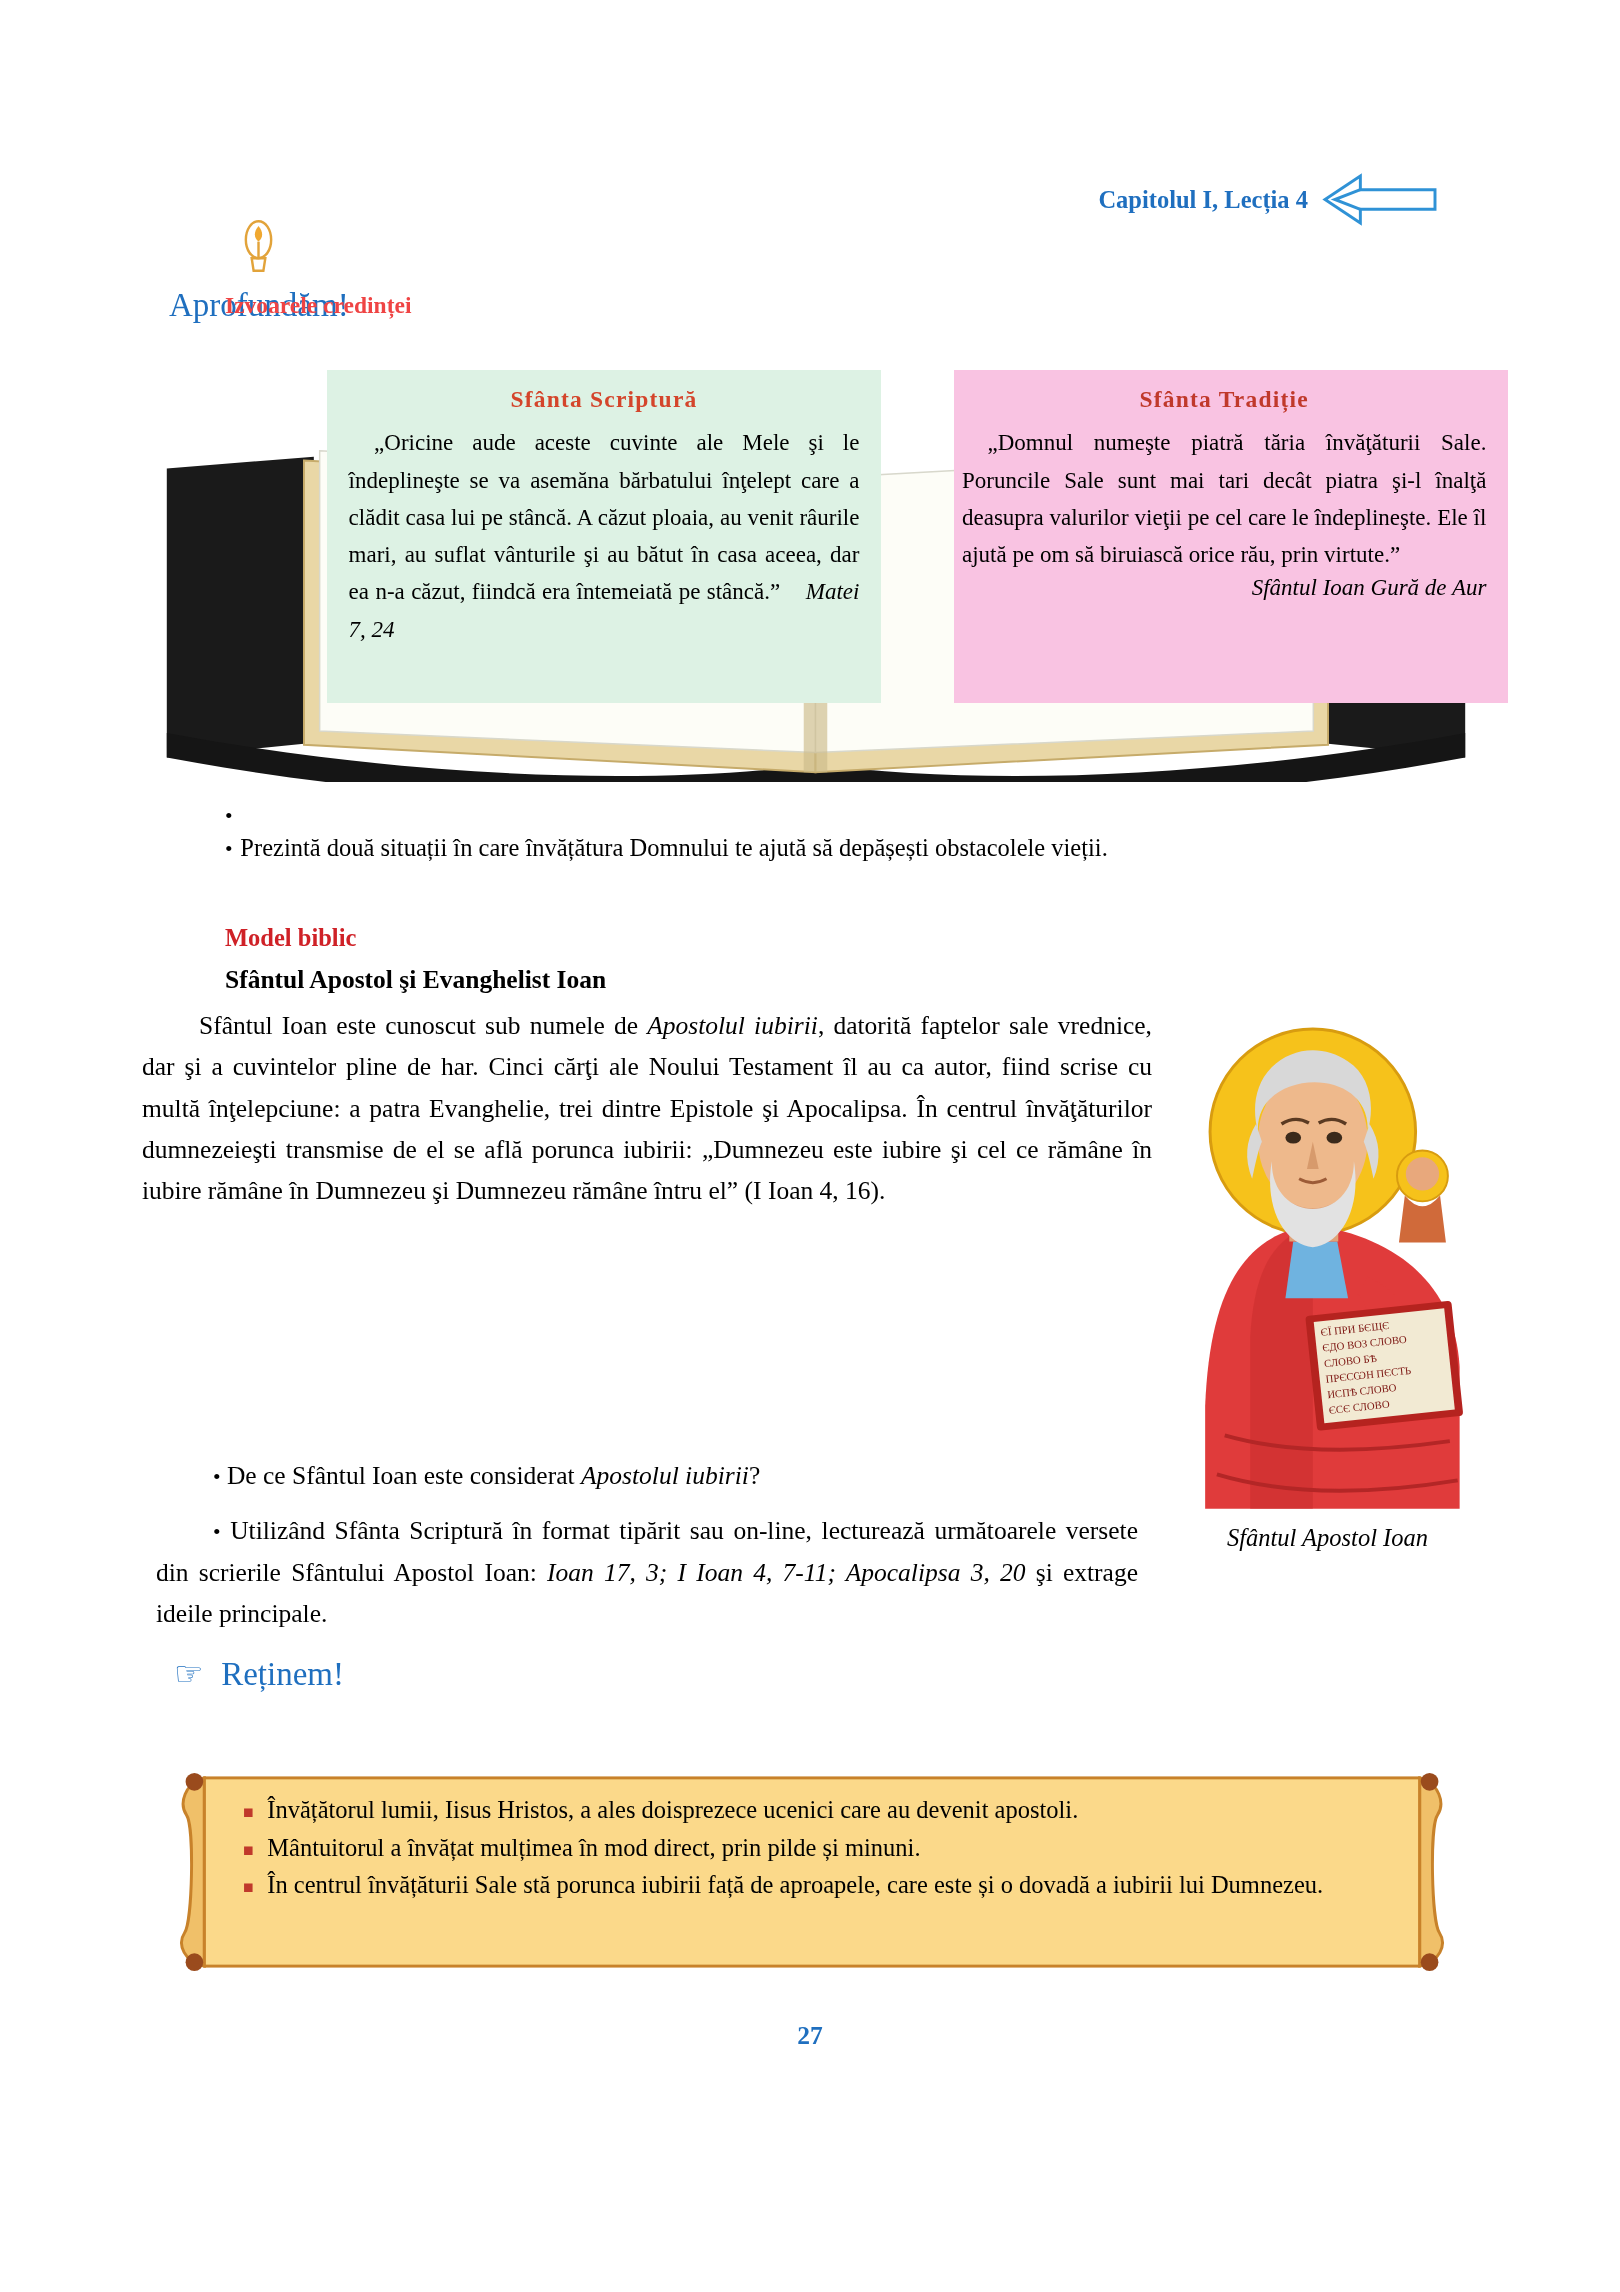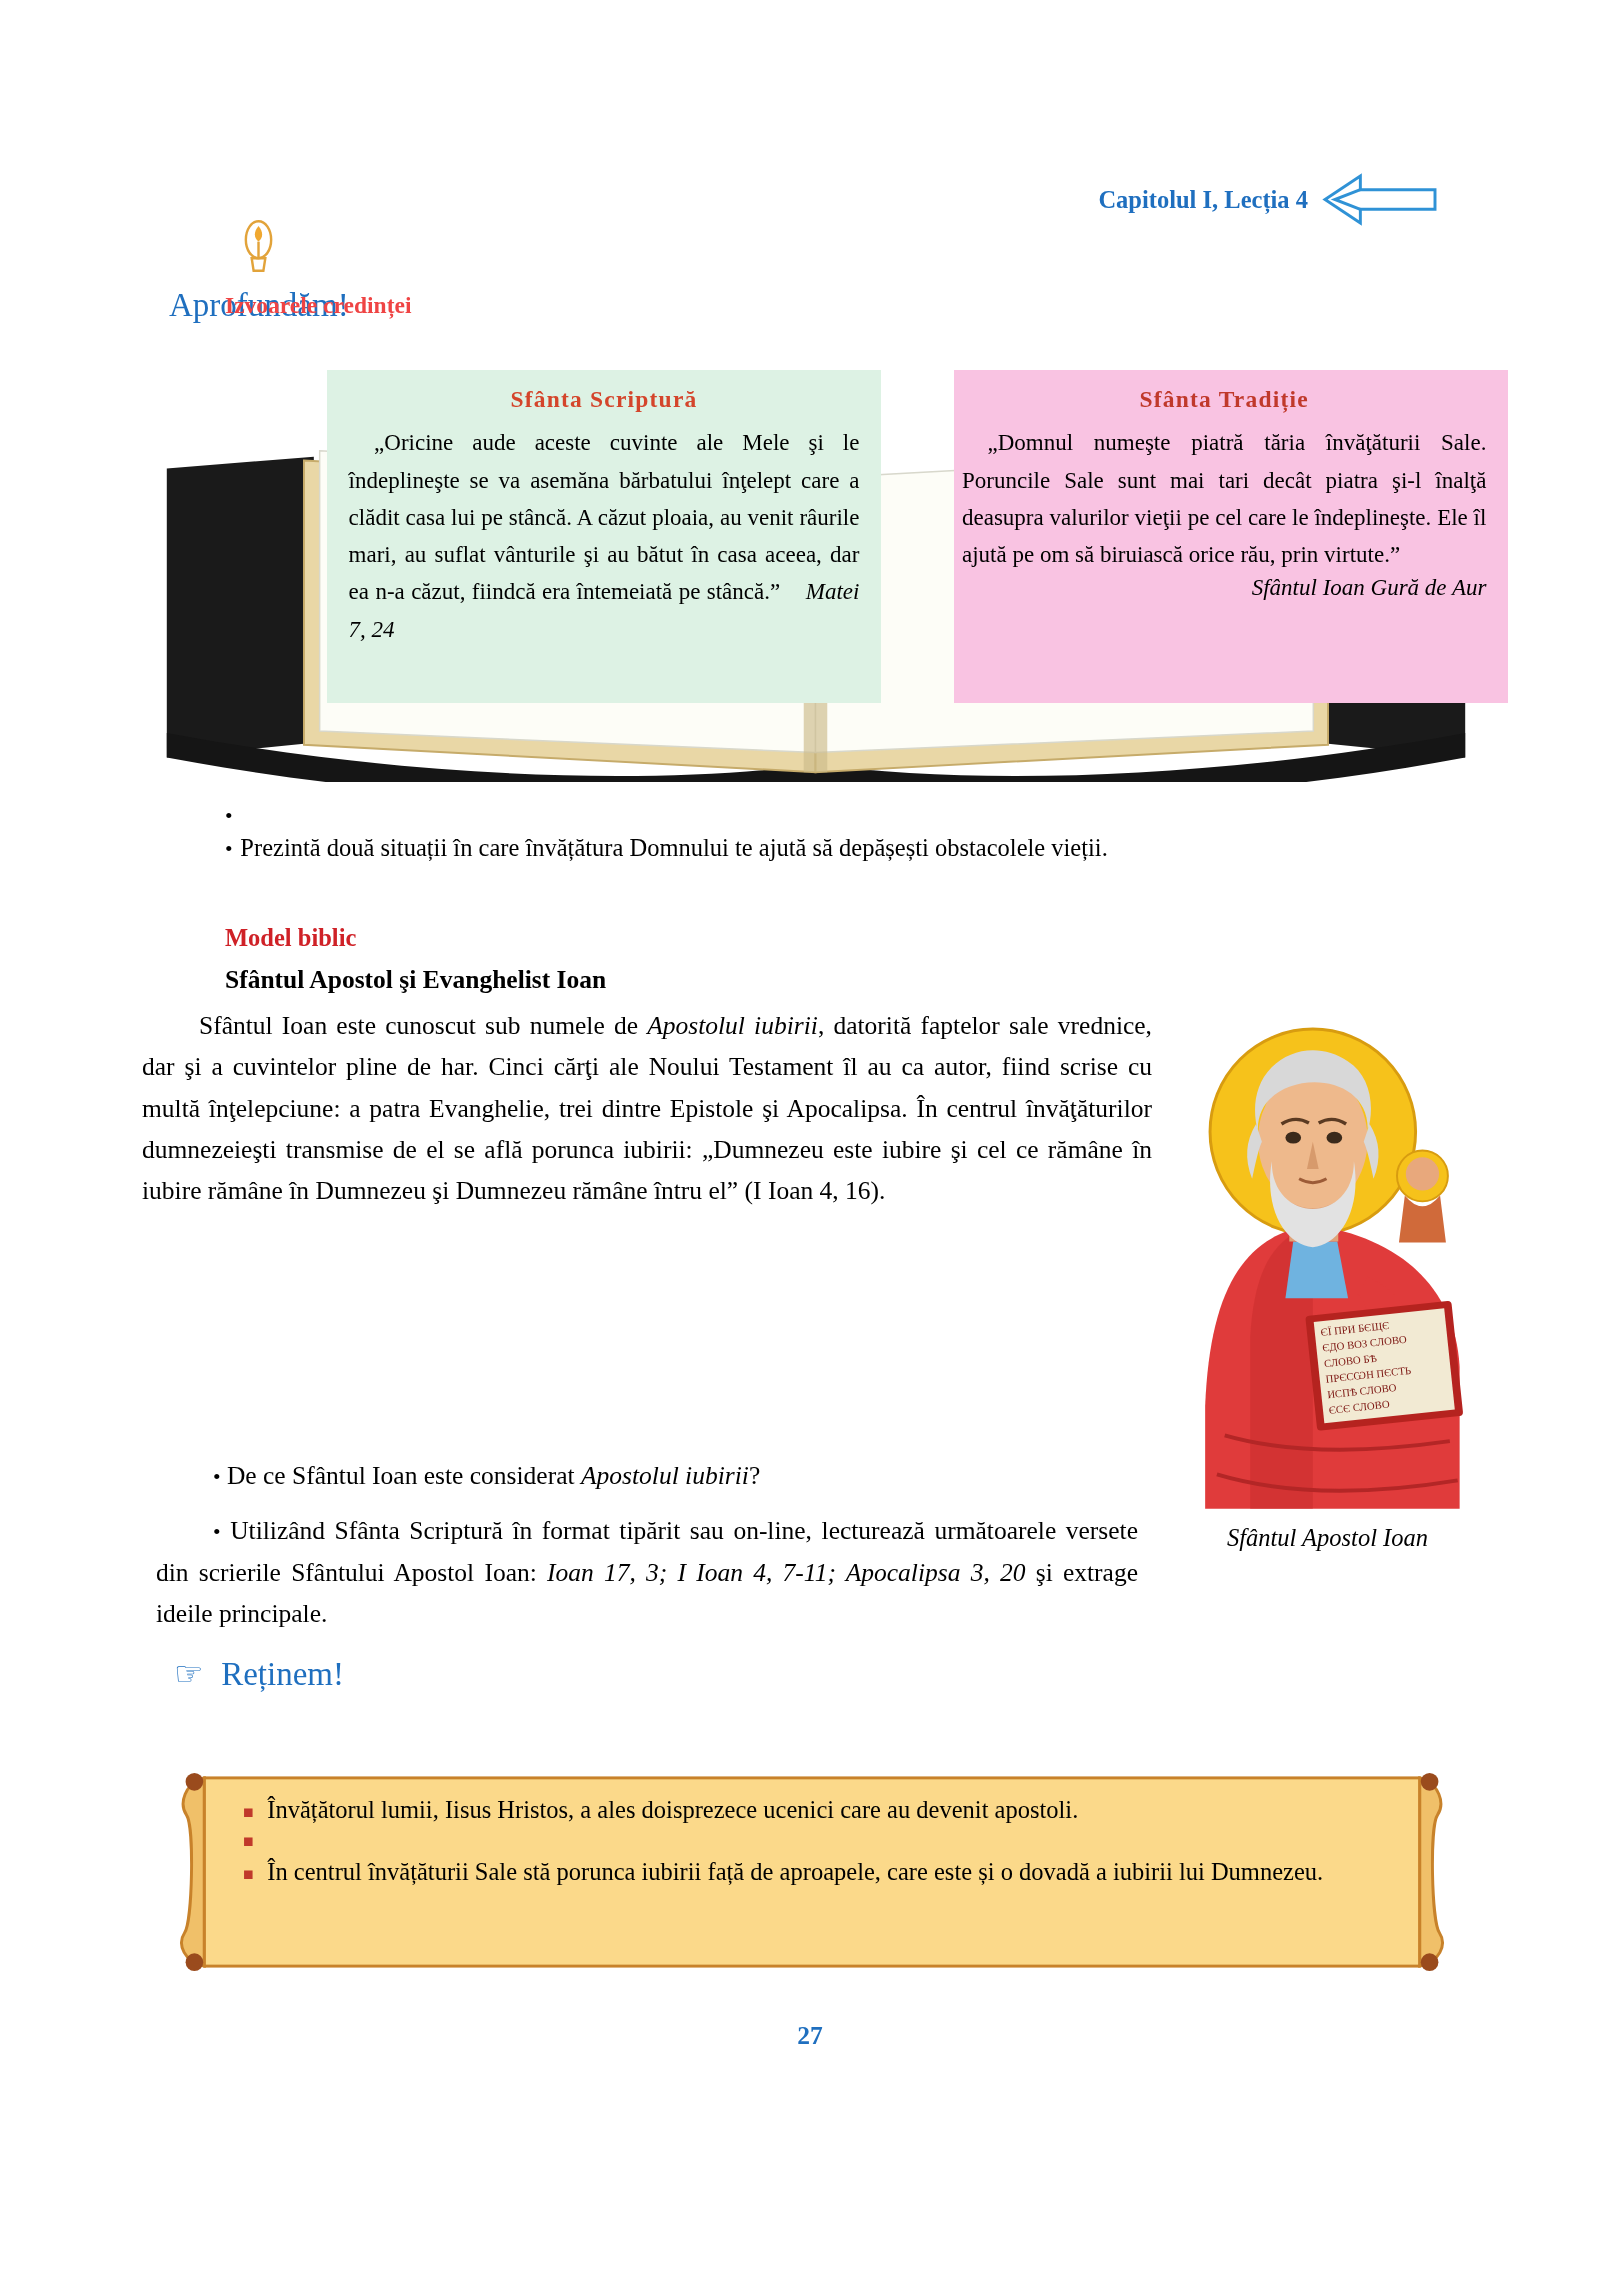--- a/index.html
+++ b/index.html
@@ -405,20 +405,21 @@
       <circle cx="1290" cy="18" r="9" fill="#9a4b1d"></circle>
       <circle cx="1290" cy="202" r="9" fill="#9a4b1d"></circle>
     </svg>
     <div class="scroll-content">
       <div class="scroll-item">
         <span class="sq-bullet">■</span>
         <span>Învățătorul lumii, Iisus Hristos, a ales doisprezece ucenici care au devenit apostoli.</span>
       </div>
       <div class="scroll-item">
         <span class="sq-bullet">■</span>
+        <span>Mântuitorul a învățat mulțimea în mod direct, prin pilde și minuni.</span>
       </div>
       <div class="scroll-item">
         <span class="sq-bullet">■</span>
         <span>În centrul învățăturii Sale stă porunca iubirii față de aproapele, care este și o dovadă a iubirii lui Dumnezeu.</span>
       </div>
     </div>
   </div>
 
   <div class="page-number">27</div>
 

